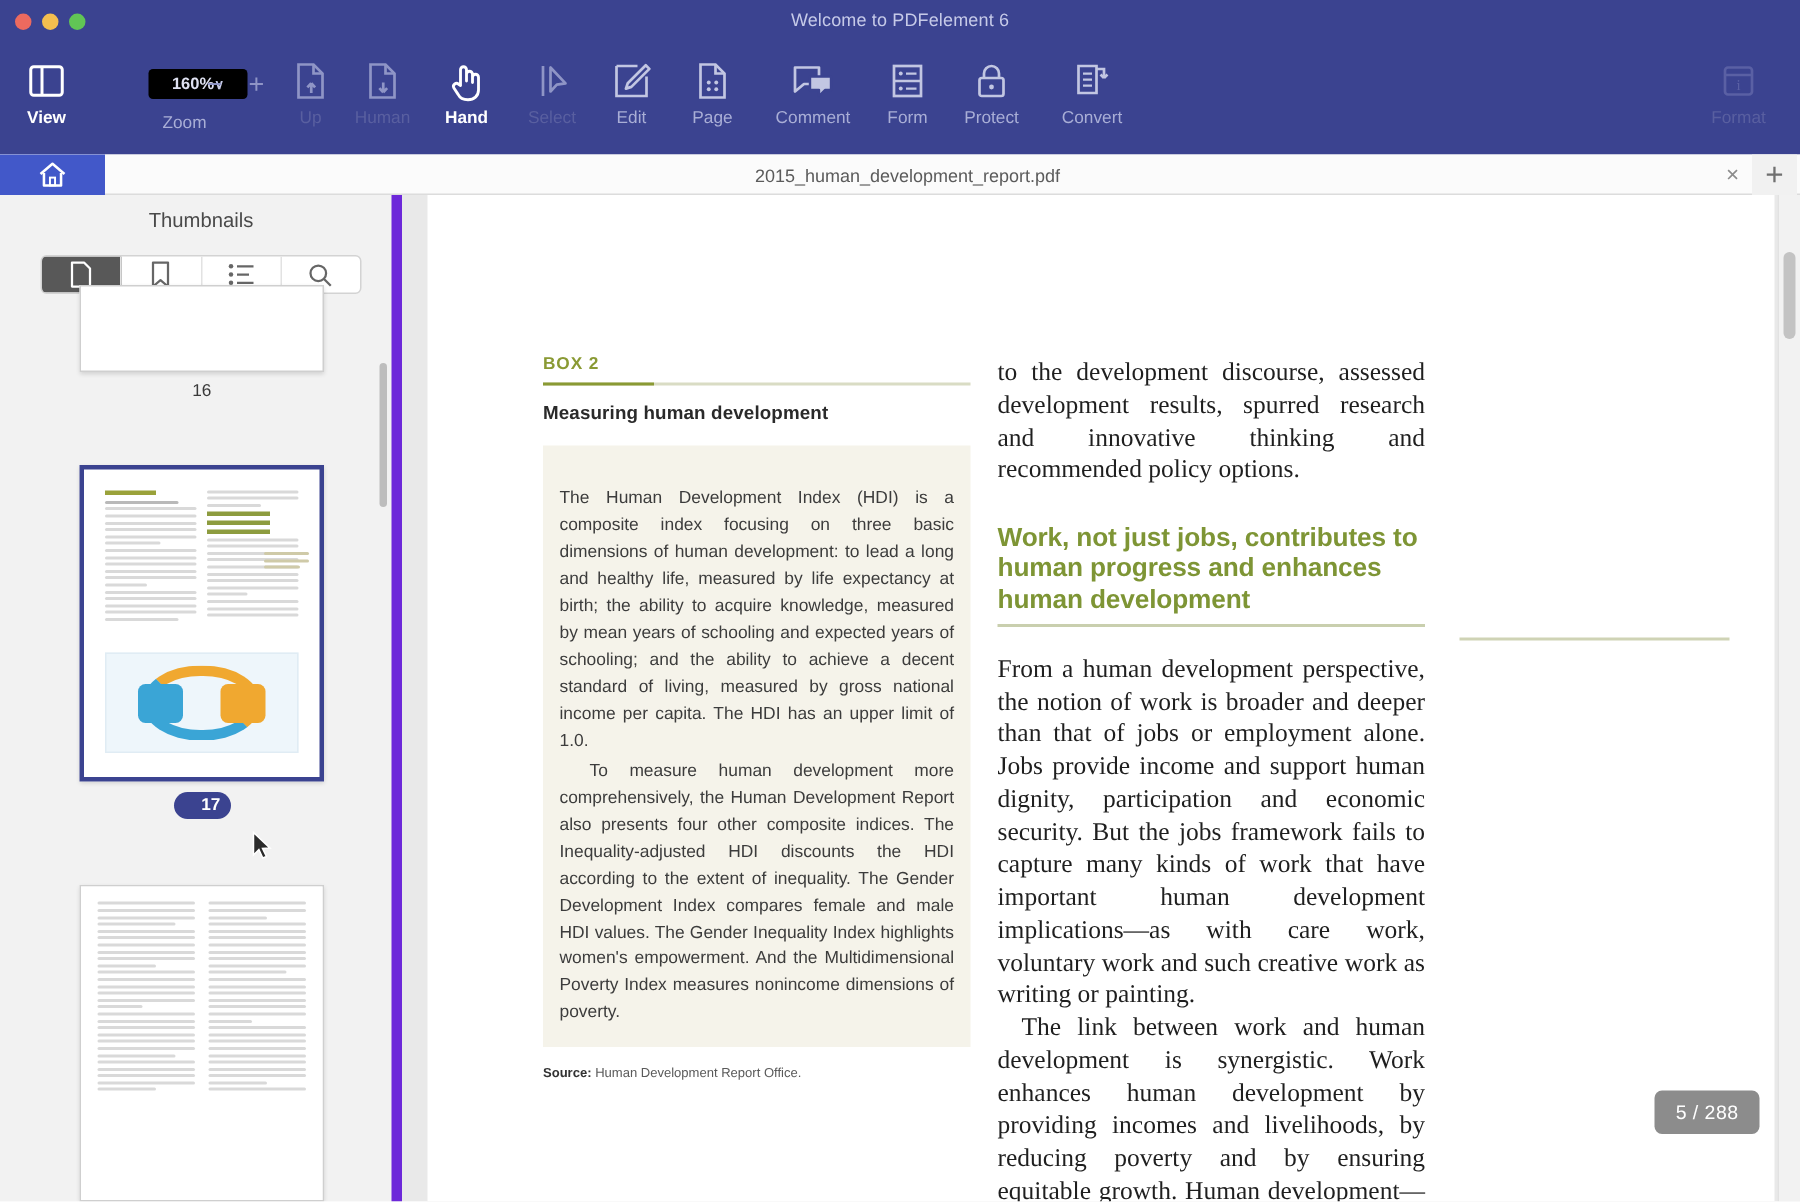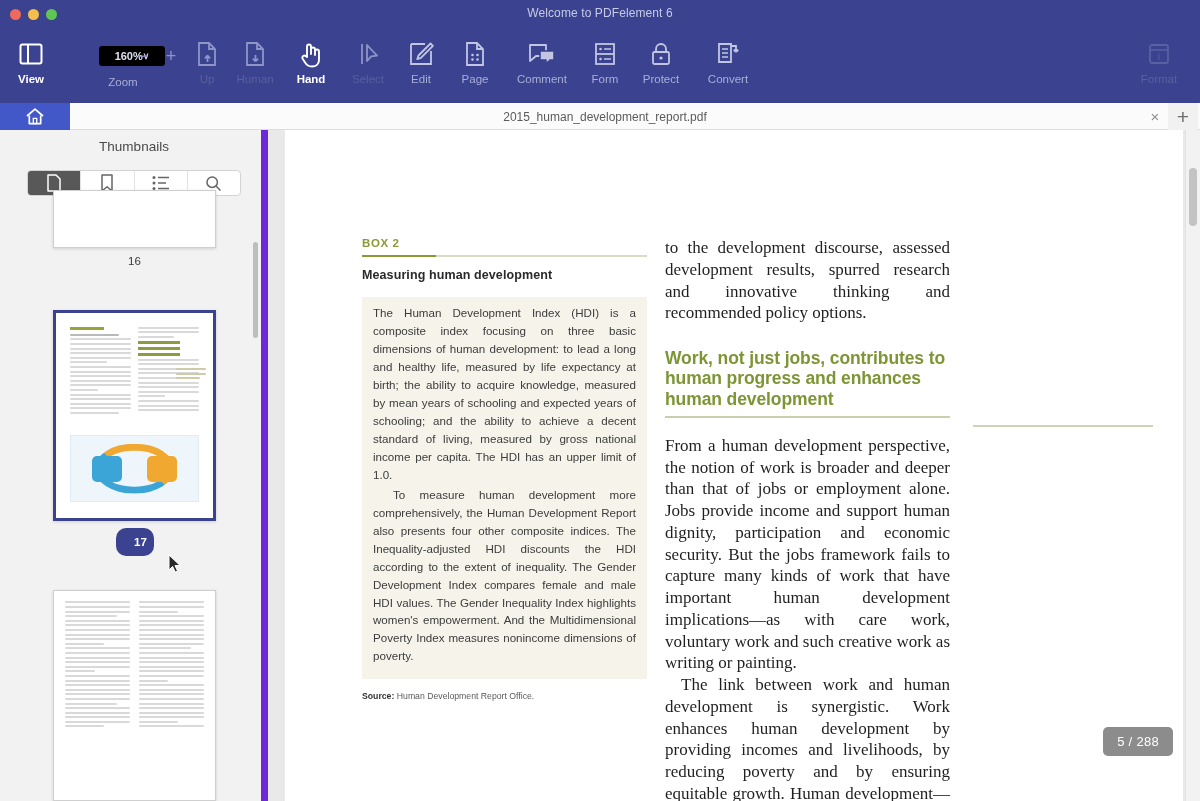--- a/index.html
+++ b/index.html
@@ -112,21 +112,21 @@
     background: #ffffff; border: 1px solid #cfcfcf;
     box-shadow: 0 1px 3px rgba(0,0,0,.14);
   }
   .thumb-page.sel {
     border: 3px solid #3b4390; padding: 4px; background: #fff;
   }
   .thumb-num {
     text-align: center; font-size: 11.5px; color: #3a3a3a; margin-top: 7px; font-weight: normal;
   }
   .thumb-badge {
-    margin: 7px auto 0; width: 38px; height: 28px; border-radius: 10px;
+    margin: 7px auto 0; width: 38px; height: 18px; border-radius: 10px;
     background: #3b4390; color: #fff; font-size: 11.5px; font-weight: bold;
     display: flex; align-items: center; justify-content: center; padding-left: 12px;
   }
   .sb-scroll {
     position: absolute; right: 3px; top: 112px; width: 5px; height: 96px;
     background: #bdbdbd; border-radius: 3px;
   }
 
   
   .mini { position: relative; width: 100%; height: 100%; overflow: hidden; background: #fff; }
@@ -187,21 +187,21 @@
   .col-right { position: absolute; left: 380px; top: 107px; width: 285px; }
   .margin-col { position: absolute; left: 688px; top: 295px; width: 180px; }
 
   .box2-kicker { font-size: 11.5px; font-weight: bold; color: #8a9a34; letter-spacing: .6px; }
   .box2-rule { position: relative; height: 2px; background: #d9dcc4; margin-top: 6px; }
   .box2-rule::before { content: ""; position: absolute; left: 0; top: 0; width: 26%;
                        height: 2px; background: #8a9a34; }
   .box2-title { font-size: 12.5px; font-weight: bold; color: #2a2a2a; margin-top: 11px;
                 letter-spacing: .1px; }
   .box2-body {
-    margin-top: 15px; background: #f5f3ea; padding: 7px 11px 14px 11px;
+    margin-top: 15px; background: #f5f3ea; padding: 26px 11px 14px 11px;
     font-size: 11.6px; line-height: 1.55; color: #3c3c3c; text-align: justify;
   }
   .box2-body p + p { text-indent: 20px; margin-top: 2px; }
   .box2-source { margin-top: 12px; font-size: 8.7px; color: #5a5a5a; }
   .box2-source b { font-weight: bold; color: #333; }
 
   .serif {
     font-family: "Liberation Serif", serif;
     font-size: 17px; line-height: 1.28; color: #1f1f1f; text-align: justify;
   }

